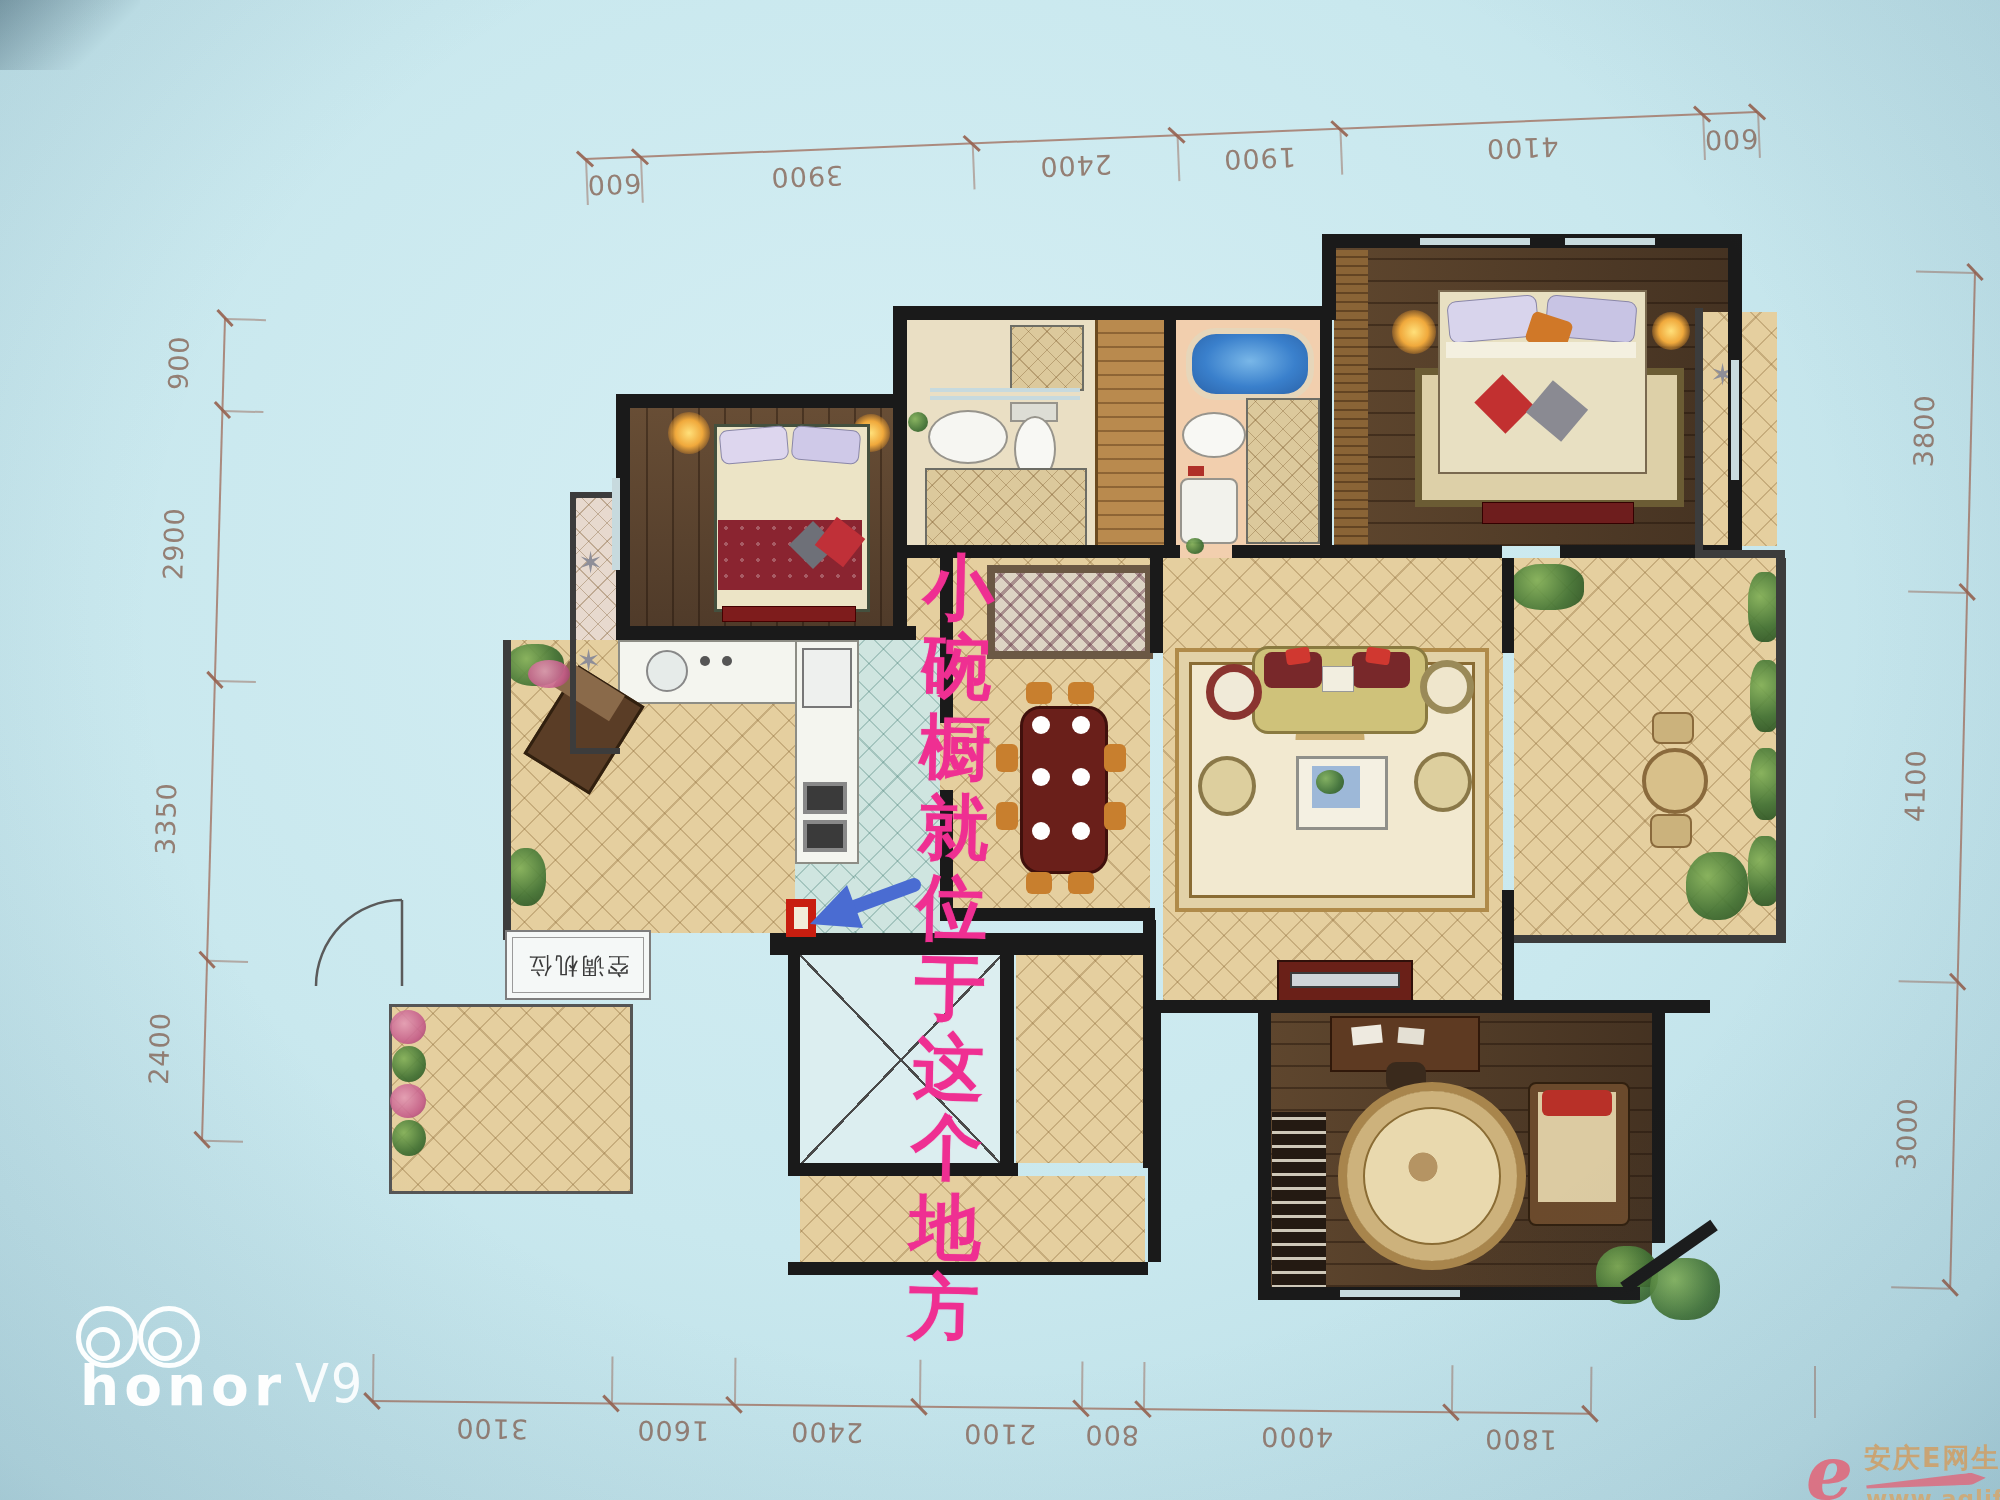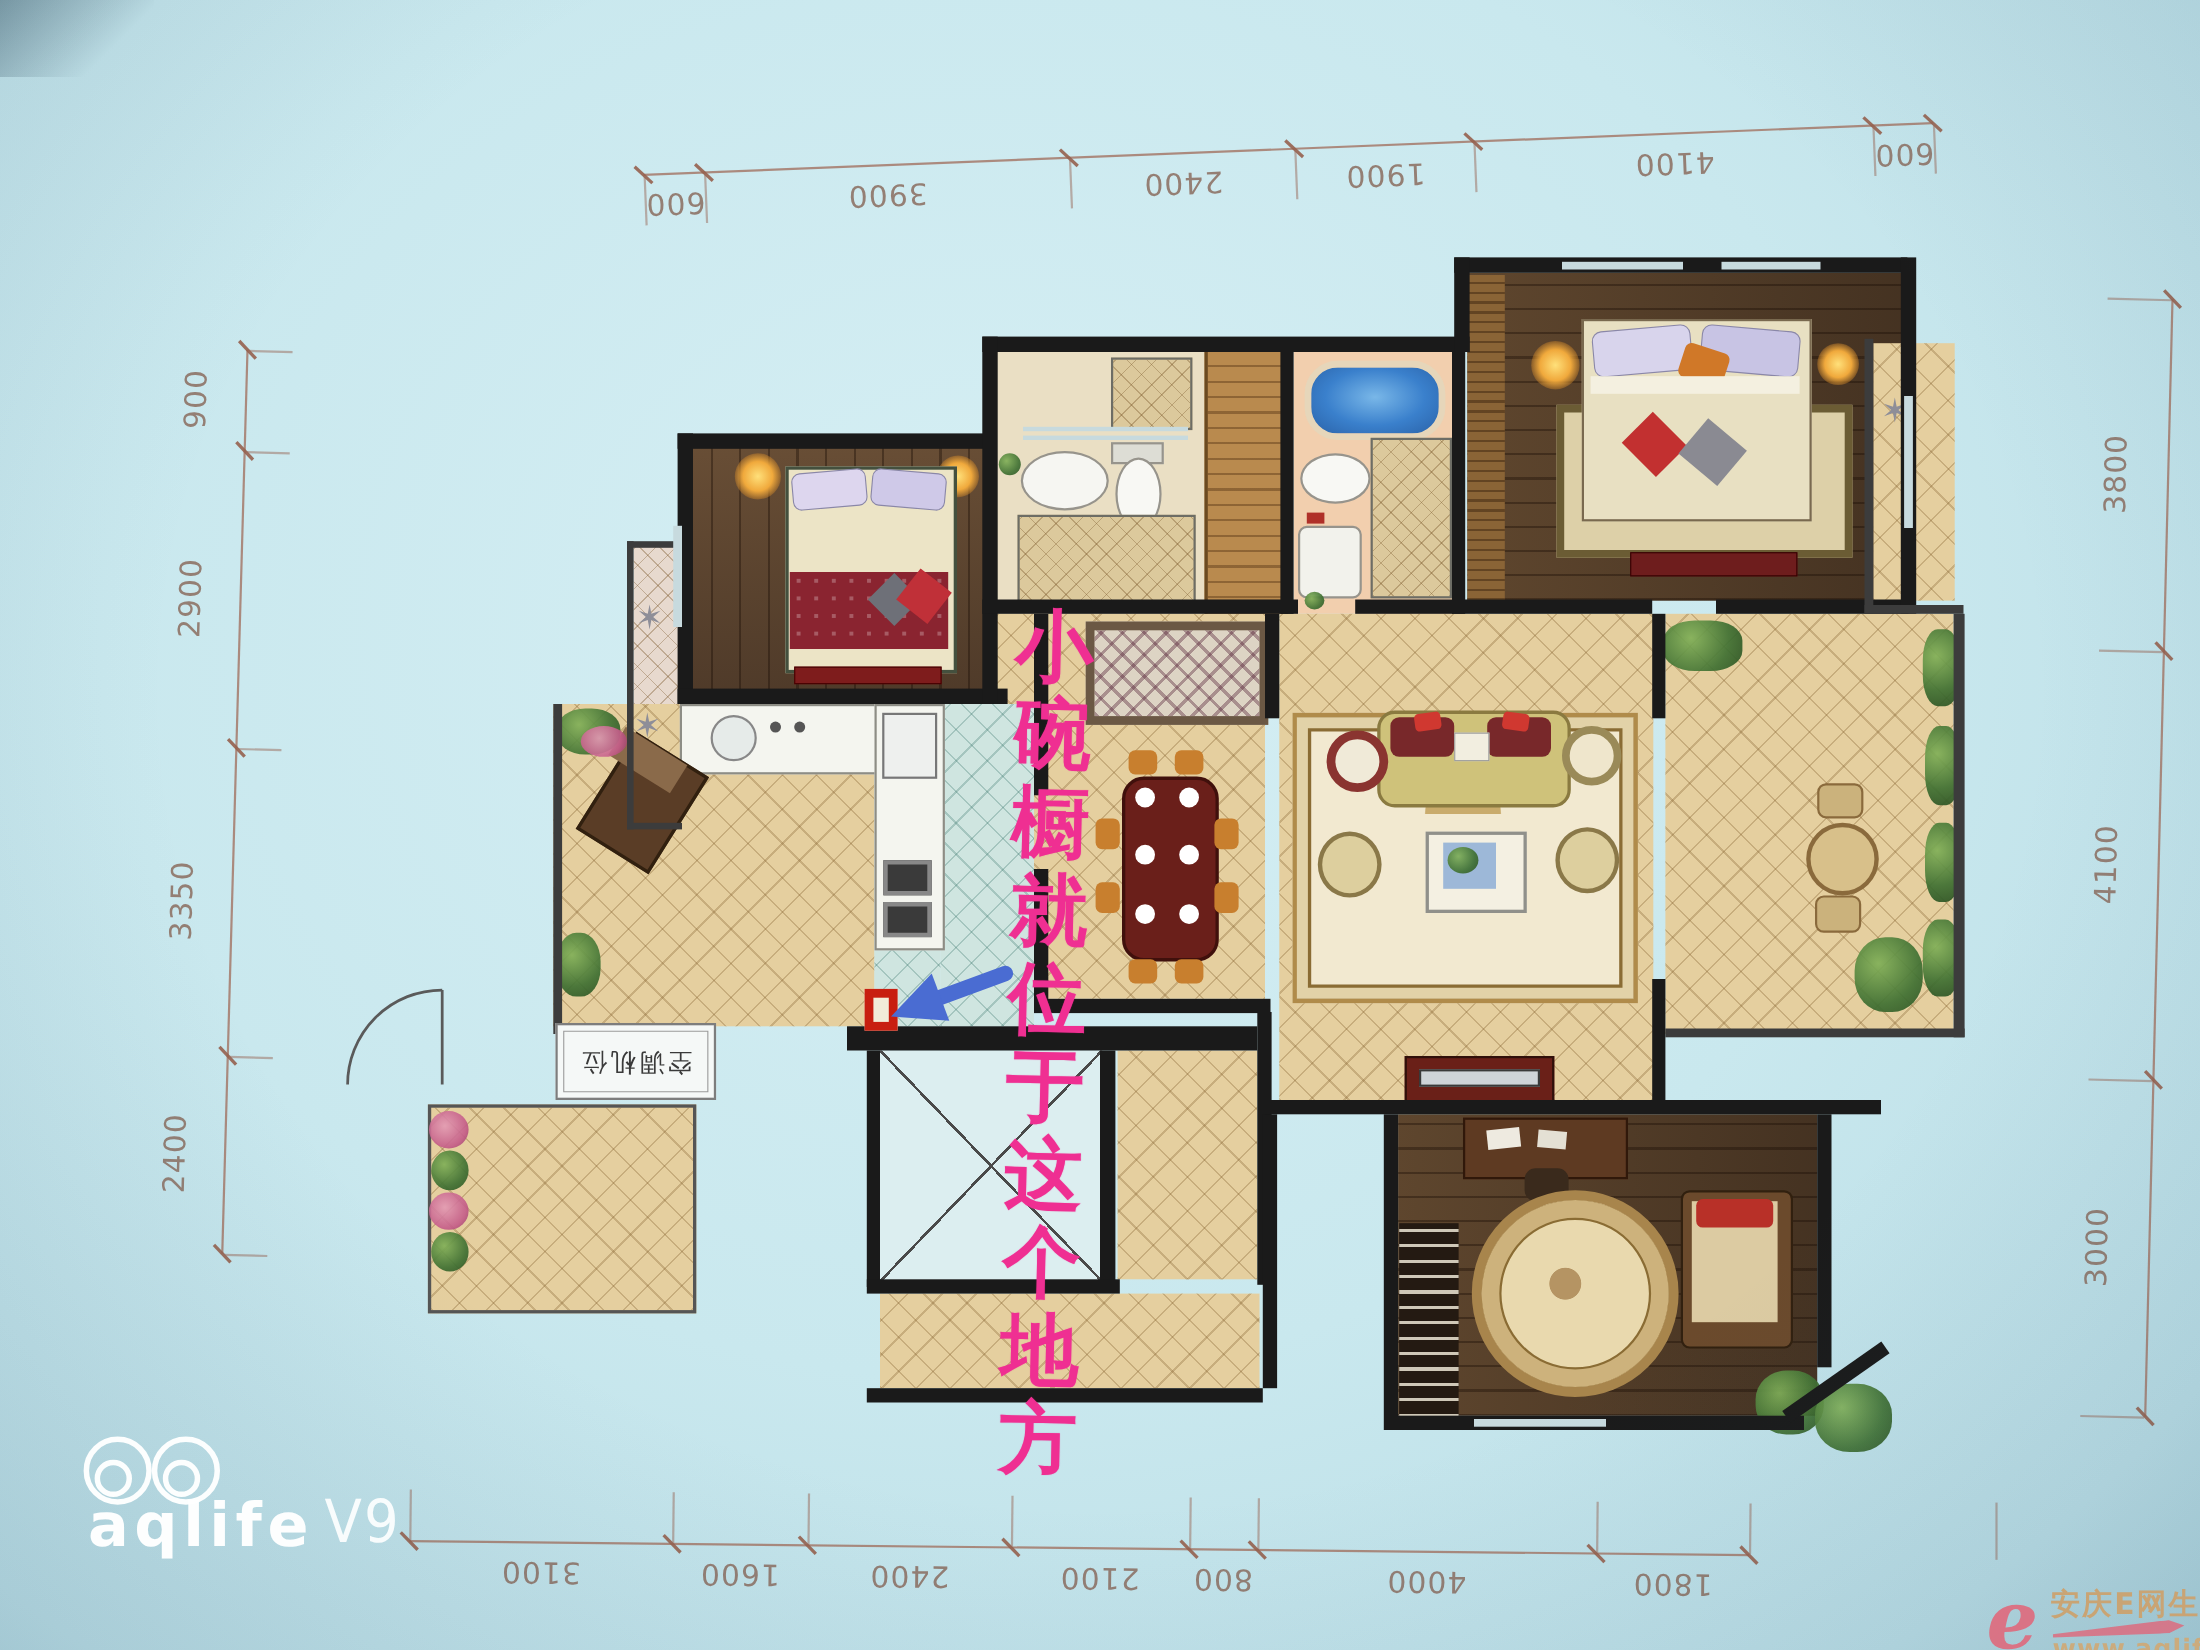--- a/index.html
+++ b/index.html
@@ -376,21 +376,21 @@
   <polygon points="20,69 73,73 57,30" fill="#4a6cd2"></polygon>
 </svg>
 
 <div id="honor-wm">
   <div class="lens" style="left:0;top:0;width:52px;height:52px;">
     <div class="lens" style="left:5px;top:16px;width:24px;height:24px;"></div>
   </div>
   <div class="lens" style="left:62px;top:0;width:52px;height:52px;">
     <div class="lens" style="left:5px;top:16px;width:24px;height:24px;"></div>
   </div>
-  <div id="honor-text">aqlife</div>
+  <div id="honor-text">honor</div>
   <div id="model-text">V9</div>
 </div>
 
 <div id="site-wm">
   <div id="site-e">e</div>
   <div id="site-name">安庆E网生活</div>
   <div id="site-swoosh"></div>
   <div id="site-url">www.aqlife.com</div>
 </div>
 

